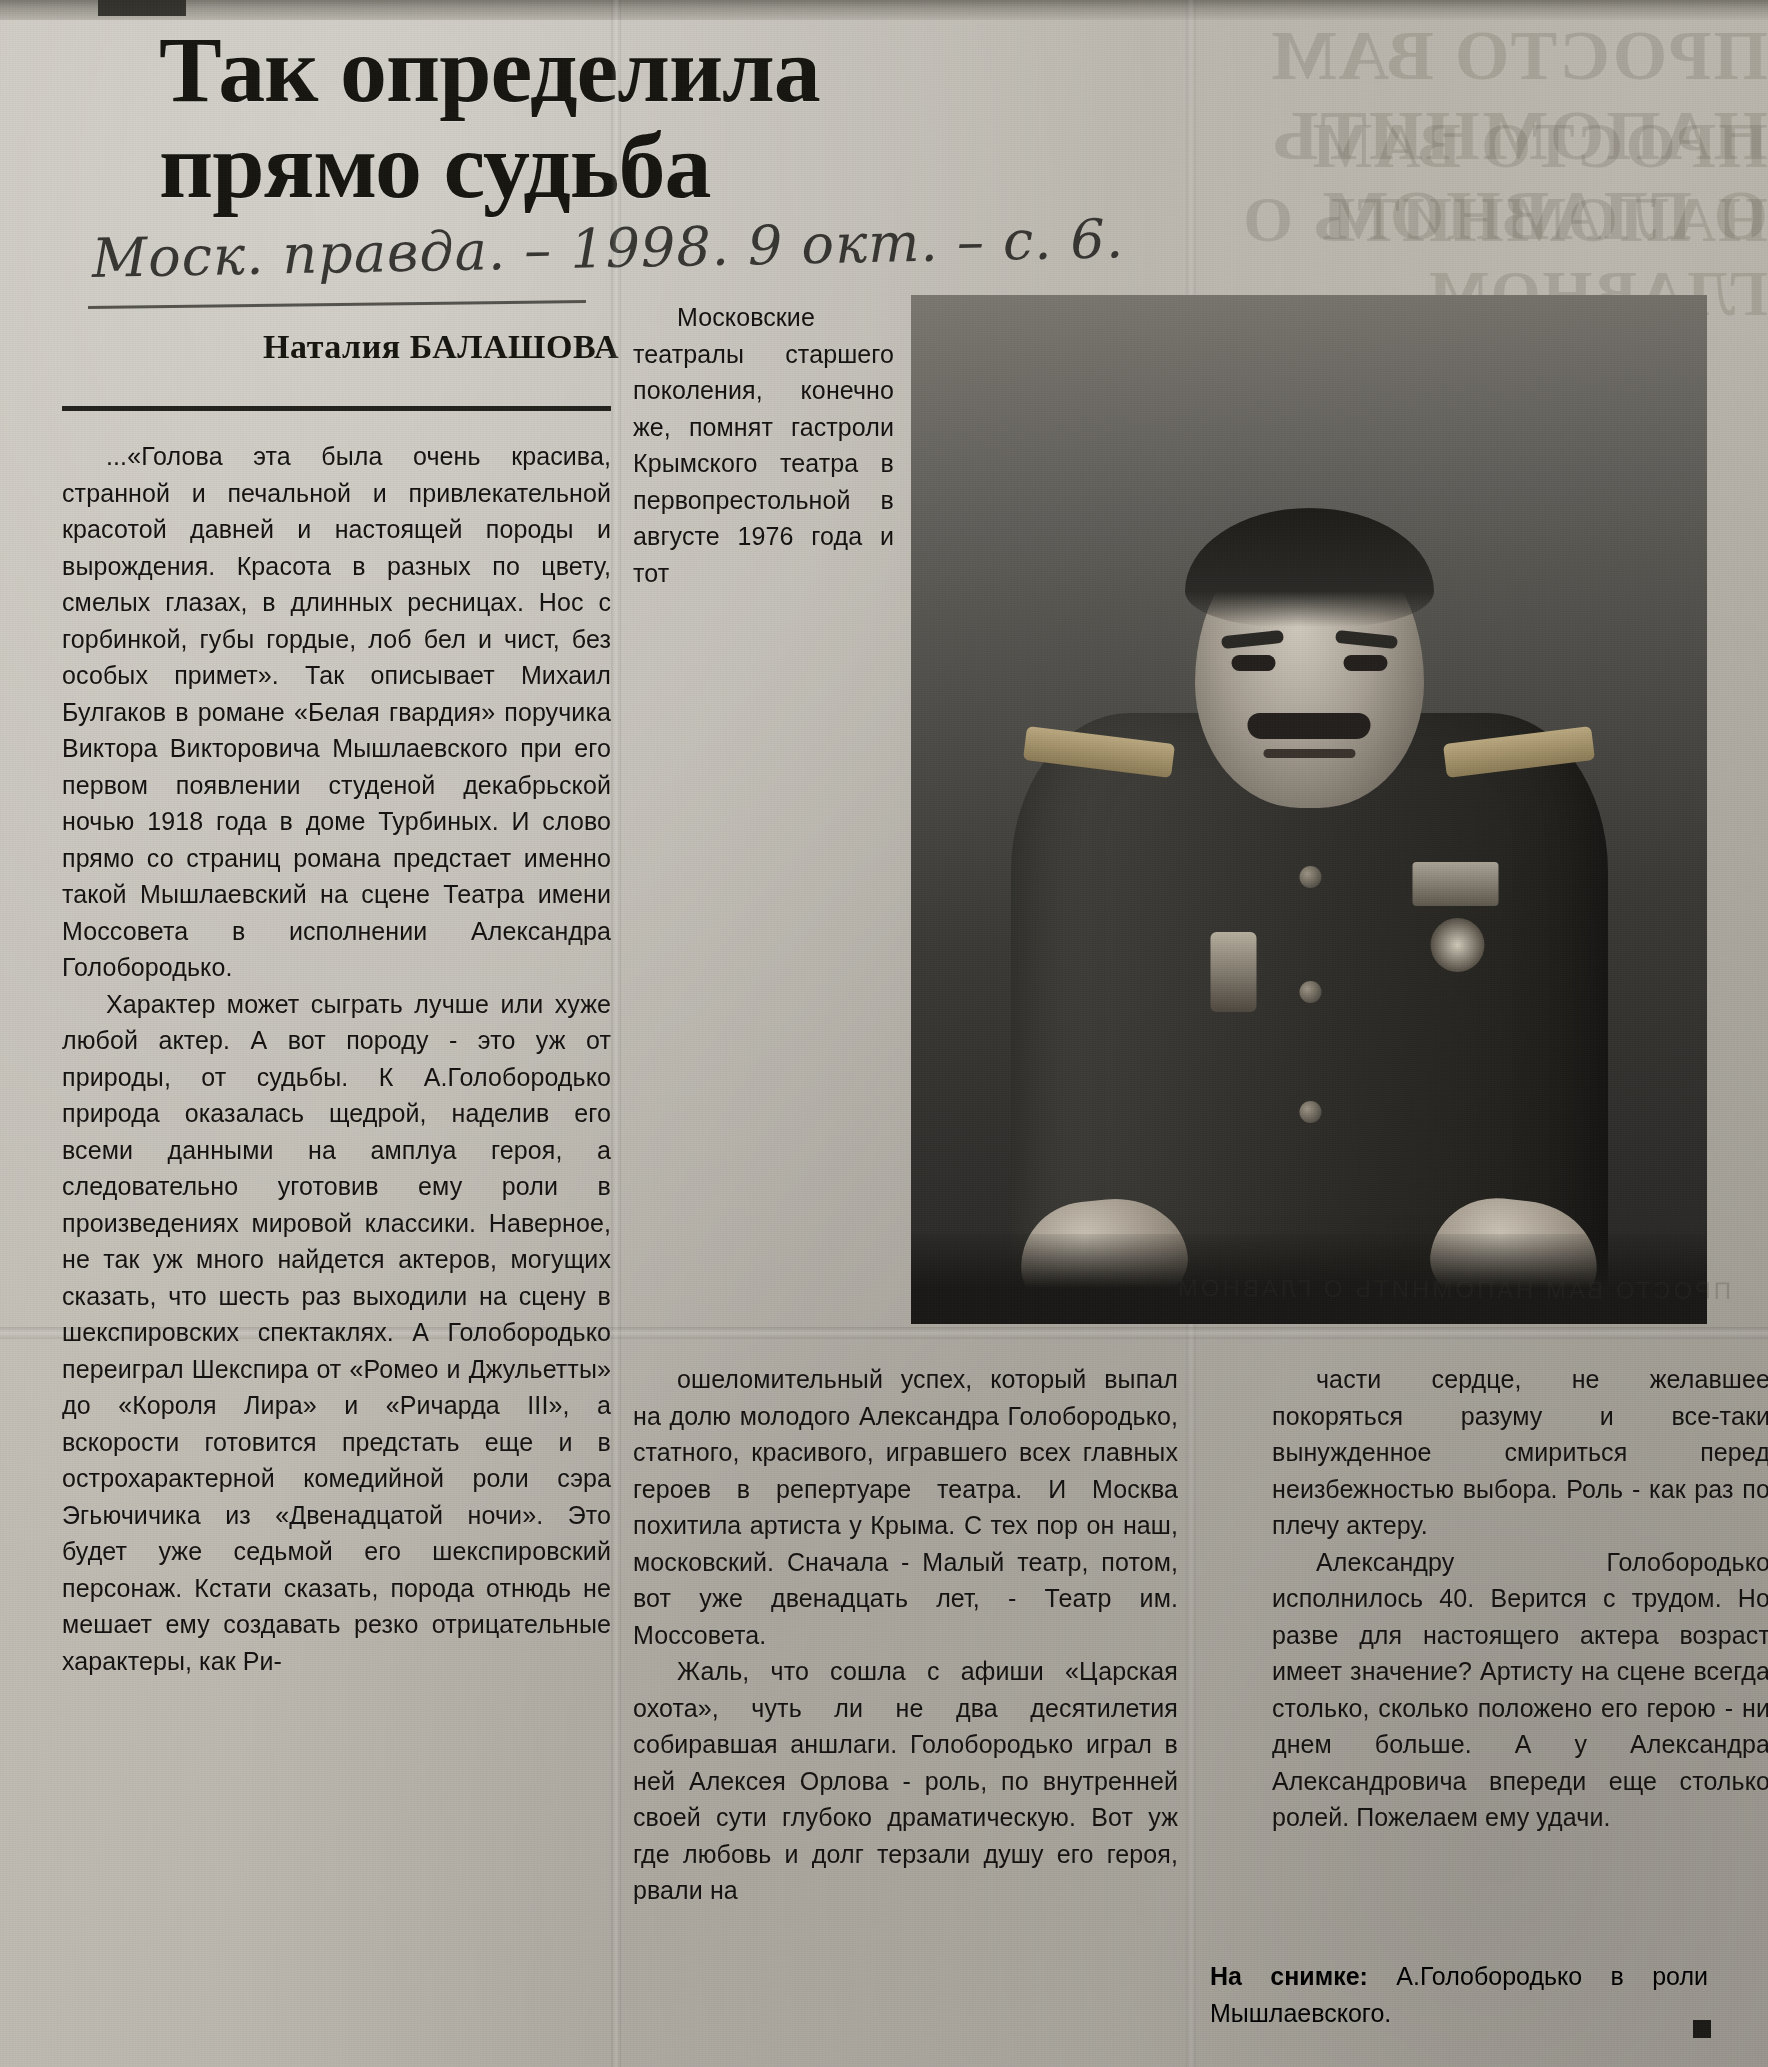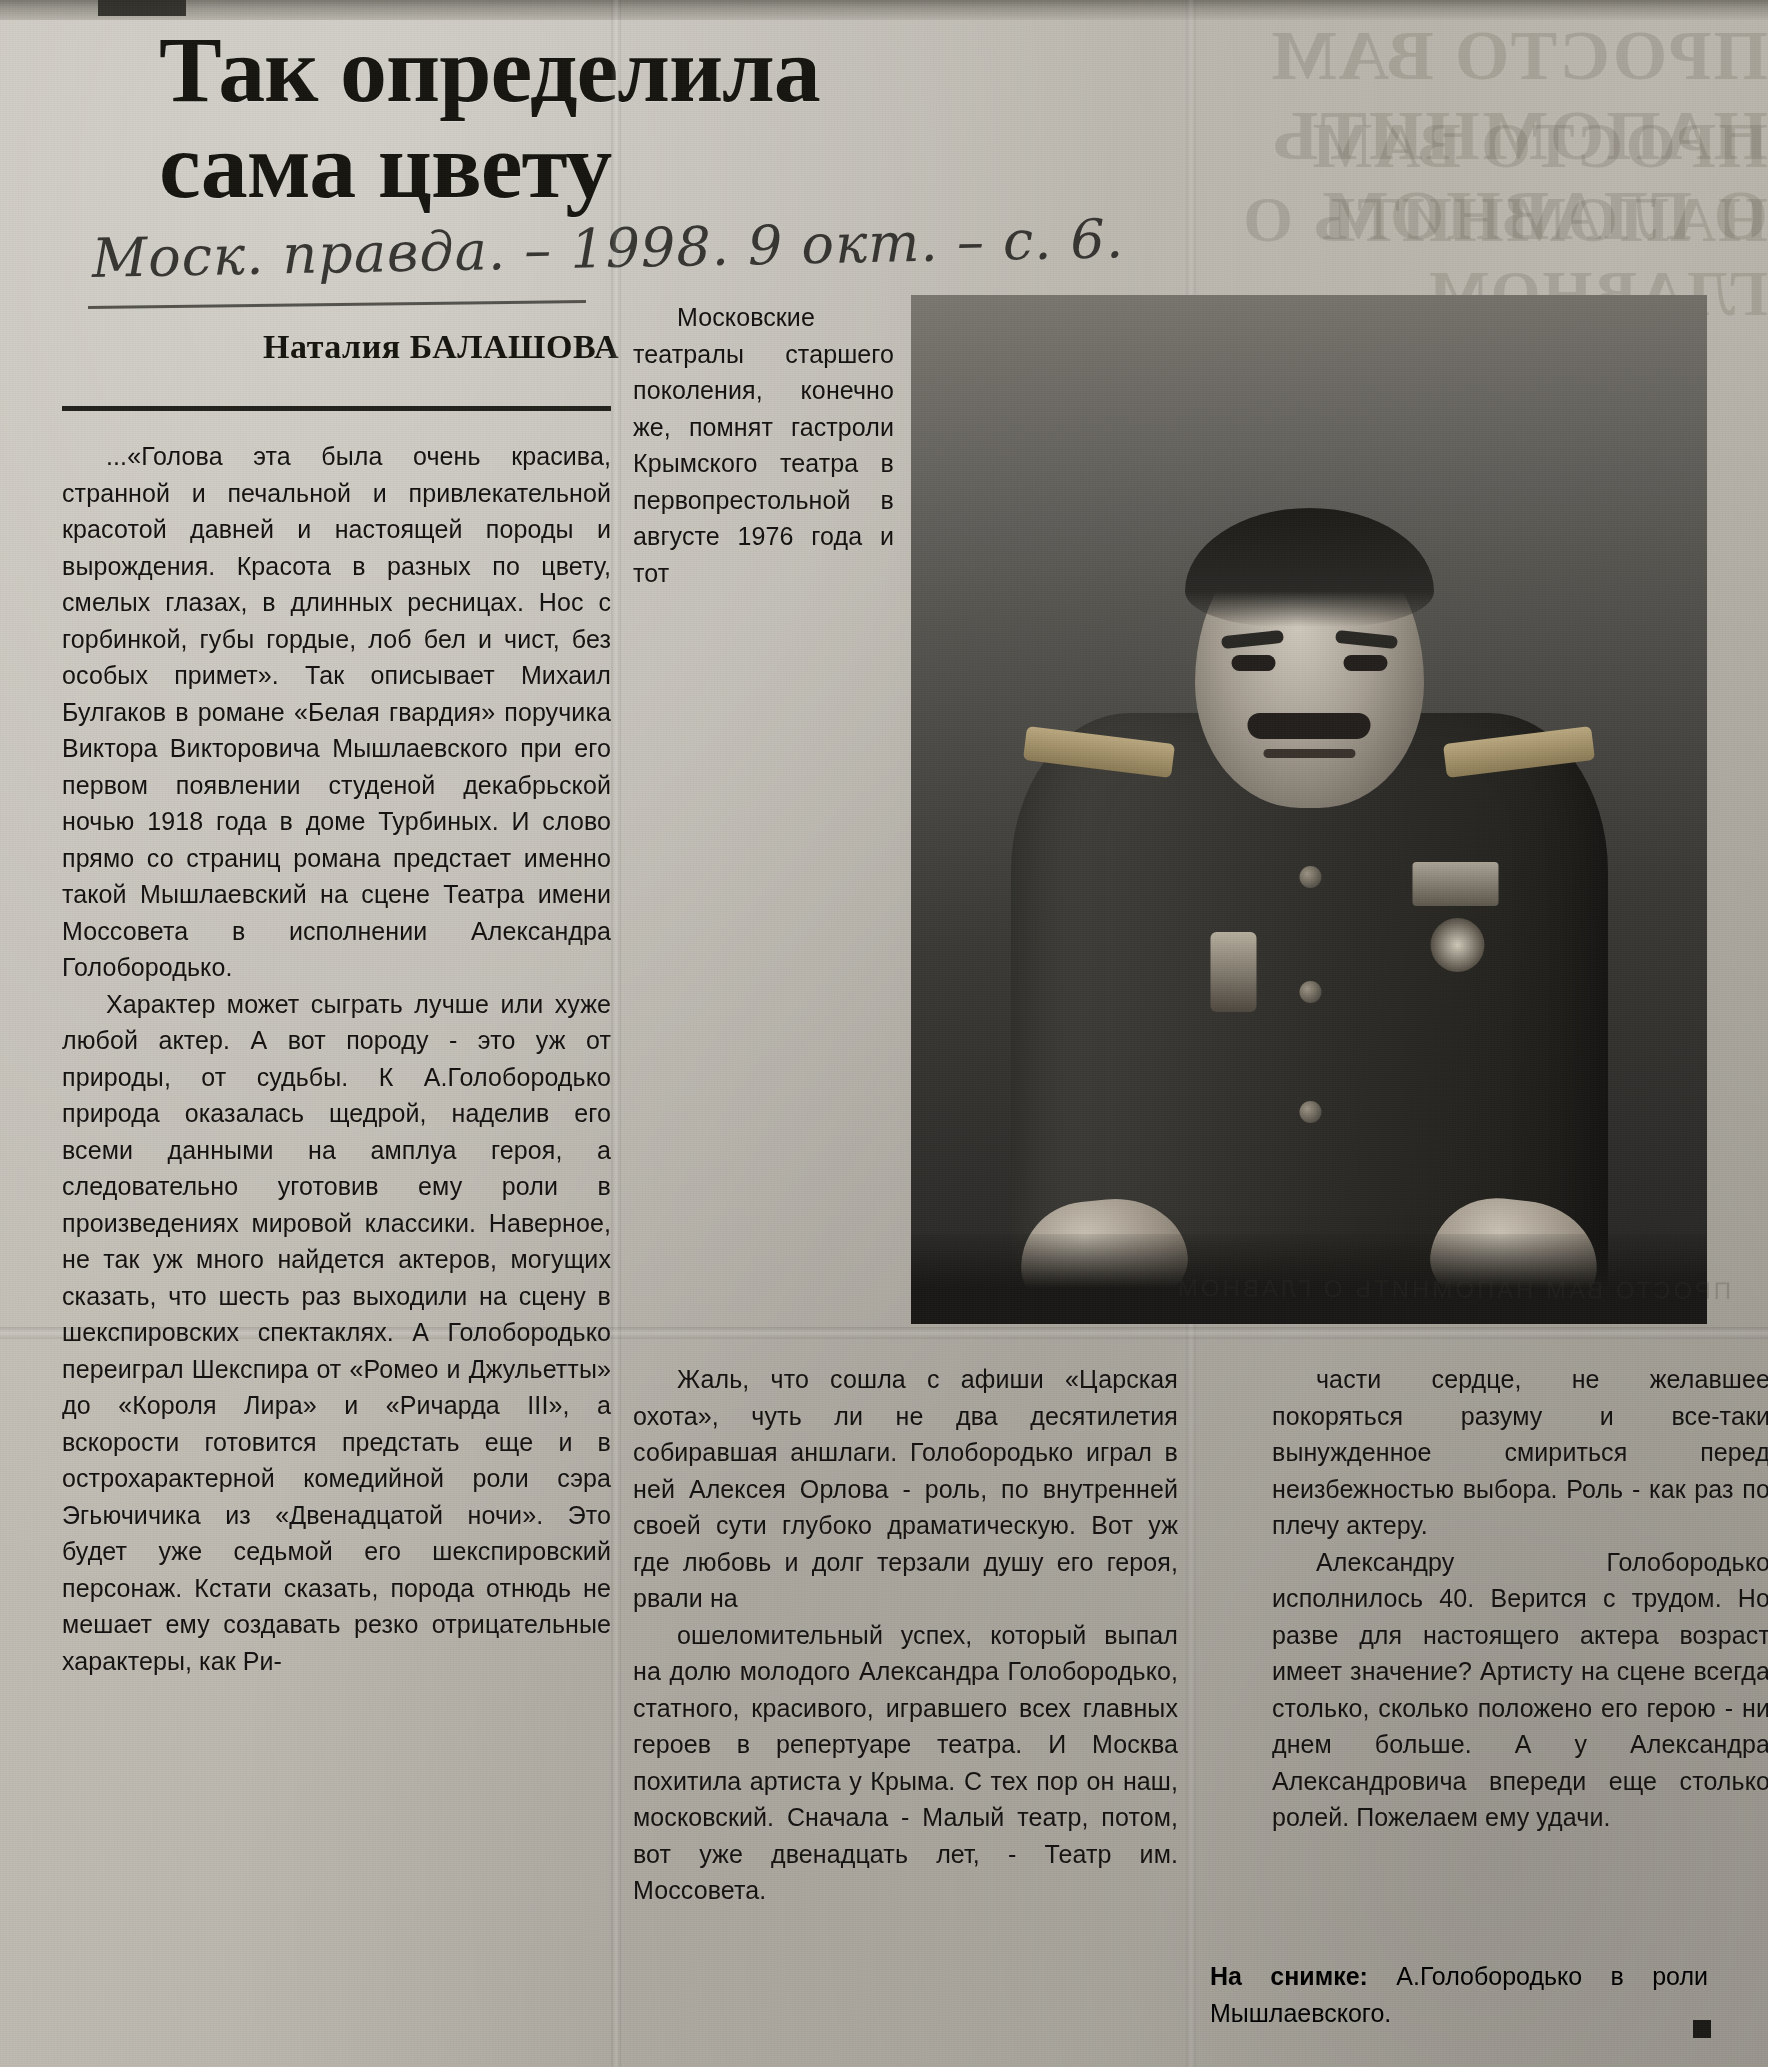--- a/index.html
+++ b/index.html
@@ -318,21 +318,21 @@
   <div class="content">
 
     <div class="top-strip"></div>
     <div class="top-black-block"></div>
 
     <div class="ghost ghost-1">ПРОСТО ВАМ НАПОМНИТЬ О ГЛАВНОМ</div>
     <div class="ghost ghost-2">ПРОСТО ВАМ НАПОМНИТЬ О ГЛАВНОМ</div>
 
     <div class="headline">
       <span class="l1">Так определила</span>
-      <span class="l2">сама цвету</span>
+      <span class="l2">прямо судьба</span>
     </div>
 
     <div class="handwriting">Моск. правда. – 1998. 9 окт. – с. 6.</div>
     <div class="hw-underline"></div>
 
     <div class="byline">Наталия БАЛАШОВА</div>
     <div class="byline-rule"></div>
 
     <div class="crease-v crease-1"></div>
     <div class="crease-v crease-2"></div>
@@ -369,22 +369,22 @@
         <div class="medal-c"></div>
         <div class="hand-l"></div>
         <div class="hand-r"></div>
       </div>
       <div class="table-edge"></div>
     </div>
 
     <div class="ghost-strip">ПРОСТО ВАМ НАПОМНИТЬ О ГЛАВНОМ</div>
 
     <div class="col col-b-bot">
+      <p>ошеломительный успех, который выпал на долю молодого Александра Голобородько, статного, красивого, игравшего всех главных героев в репертуаре театра. И Москва похитила артиста у Крыма. С тех пор он наш, московский. Сначала - Малый театр, потом, вот уже двенадцать лет, - Театр им. Моссовета.</p>
       <p>Жаль, что сошла с афиши «Царская охота», чуть ли не два десятилетия собиравшая аншлаги. Голобородько играл в ней Алексея Орлова - роль, по внутренней своей сути глубоко драматическую. Вот уж где любовь и долг терзали душу его героя, рвали на</p>
-      <p>ошеломительный успех, который выпал на долю молодого Александра Голобородько, статного, красивого, игравшего всех главных героев в репертуаре театра. И Москва похитила артиста у Крыма. С тех пор он наш, московский. Сначала - Малый театр, потом, вот уже двенадцать лет, - Театр им. Моссовета.</p>
     </div>
 
     <div class="col col-c-bot">
       <p>части сердце, не желавшее покоряться разуму и все-таки вынужденное смириться перед неизбежностью выбора. Роль - как раз по плечу актеру.</p>
       <p>Александру Голобородько исполнилось 40. Верится с трудом. Но разве для настоящего актера возраст имеет значение? Артисту на сцене всегда столько, сколько положено его герою - ни днем больше. А у Александра Александровича впереди еще столько ролей. Пожелаем ему удачи.</p>
     </div>
 
     <div class="signature">
       <b>На снимке:</b><span> А.Голобородько в роли Мышлаевского.</span>
     </div>

